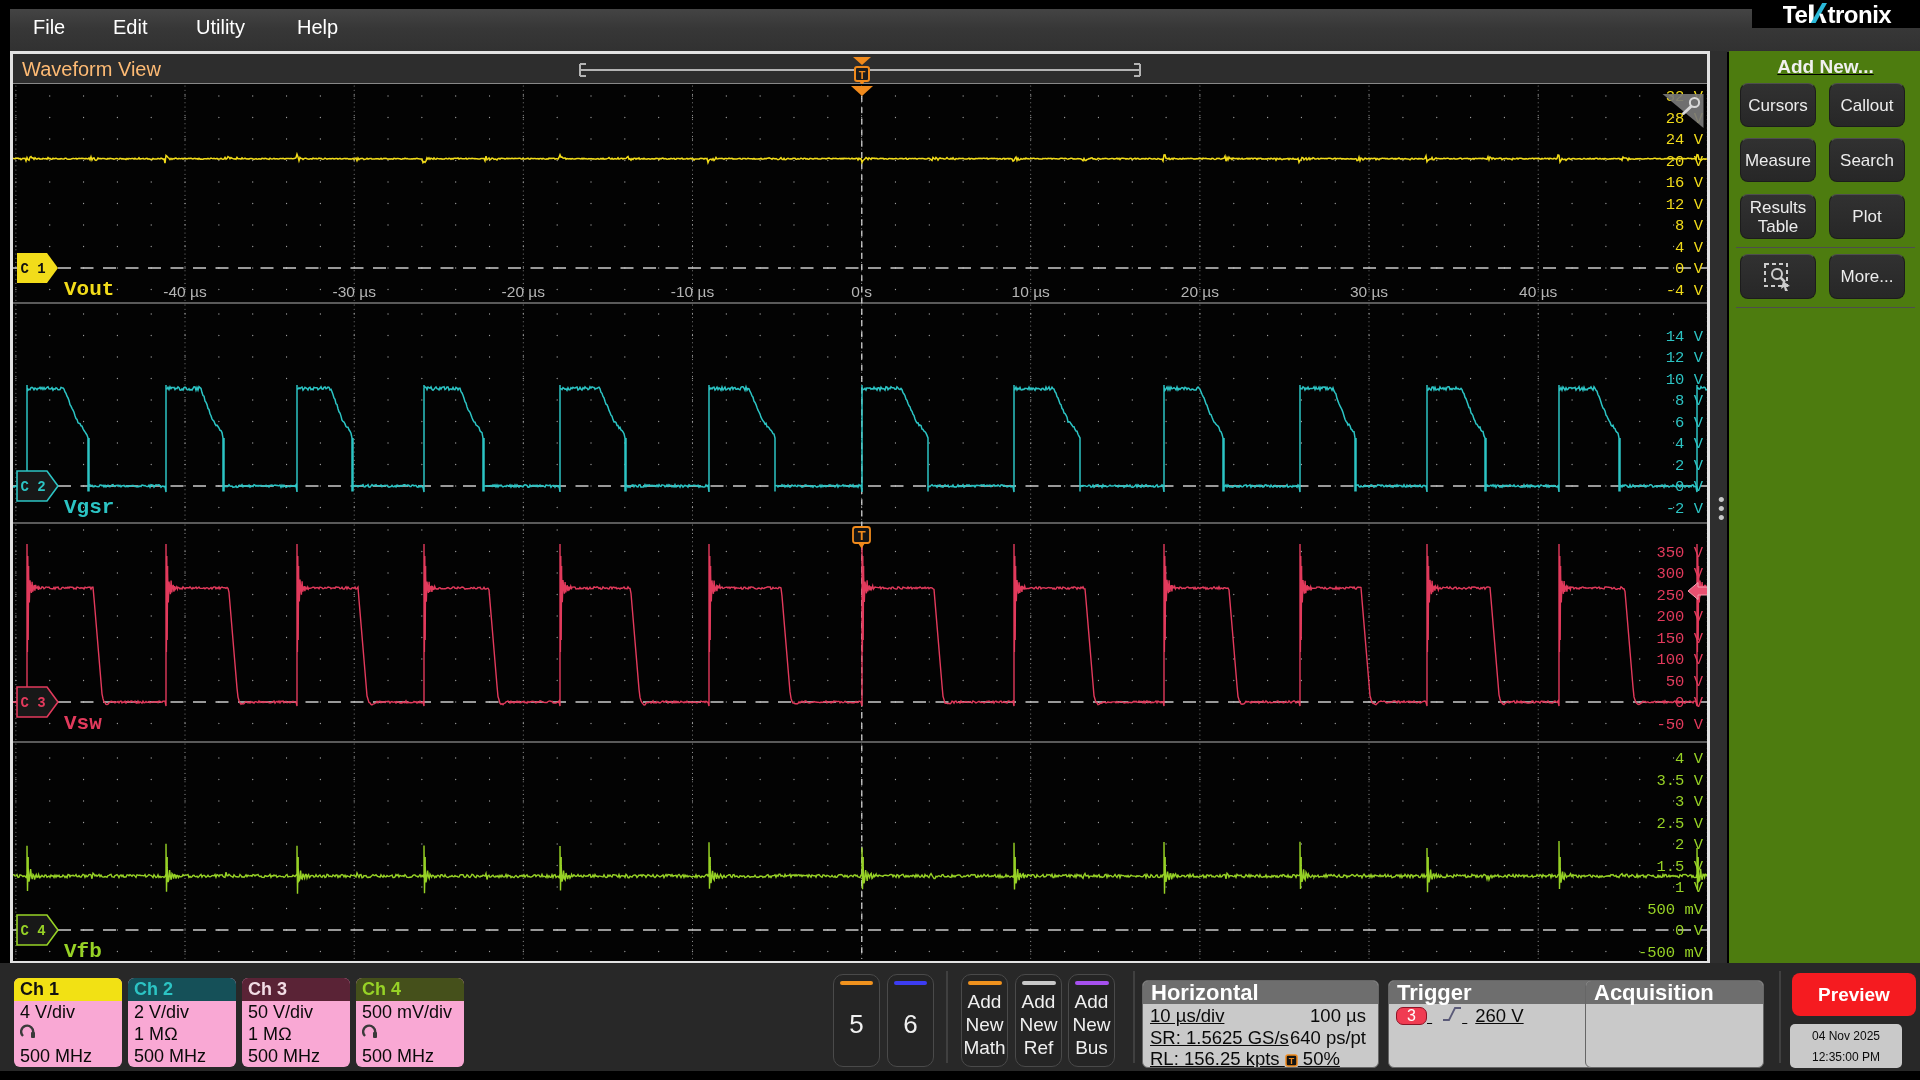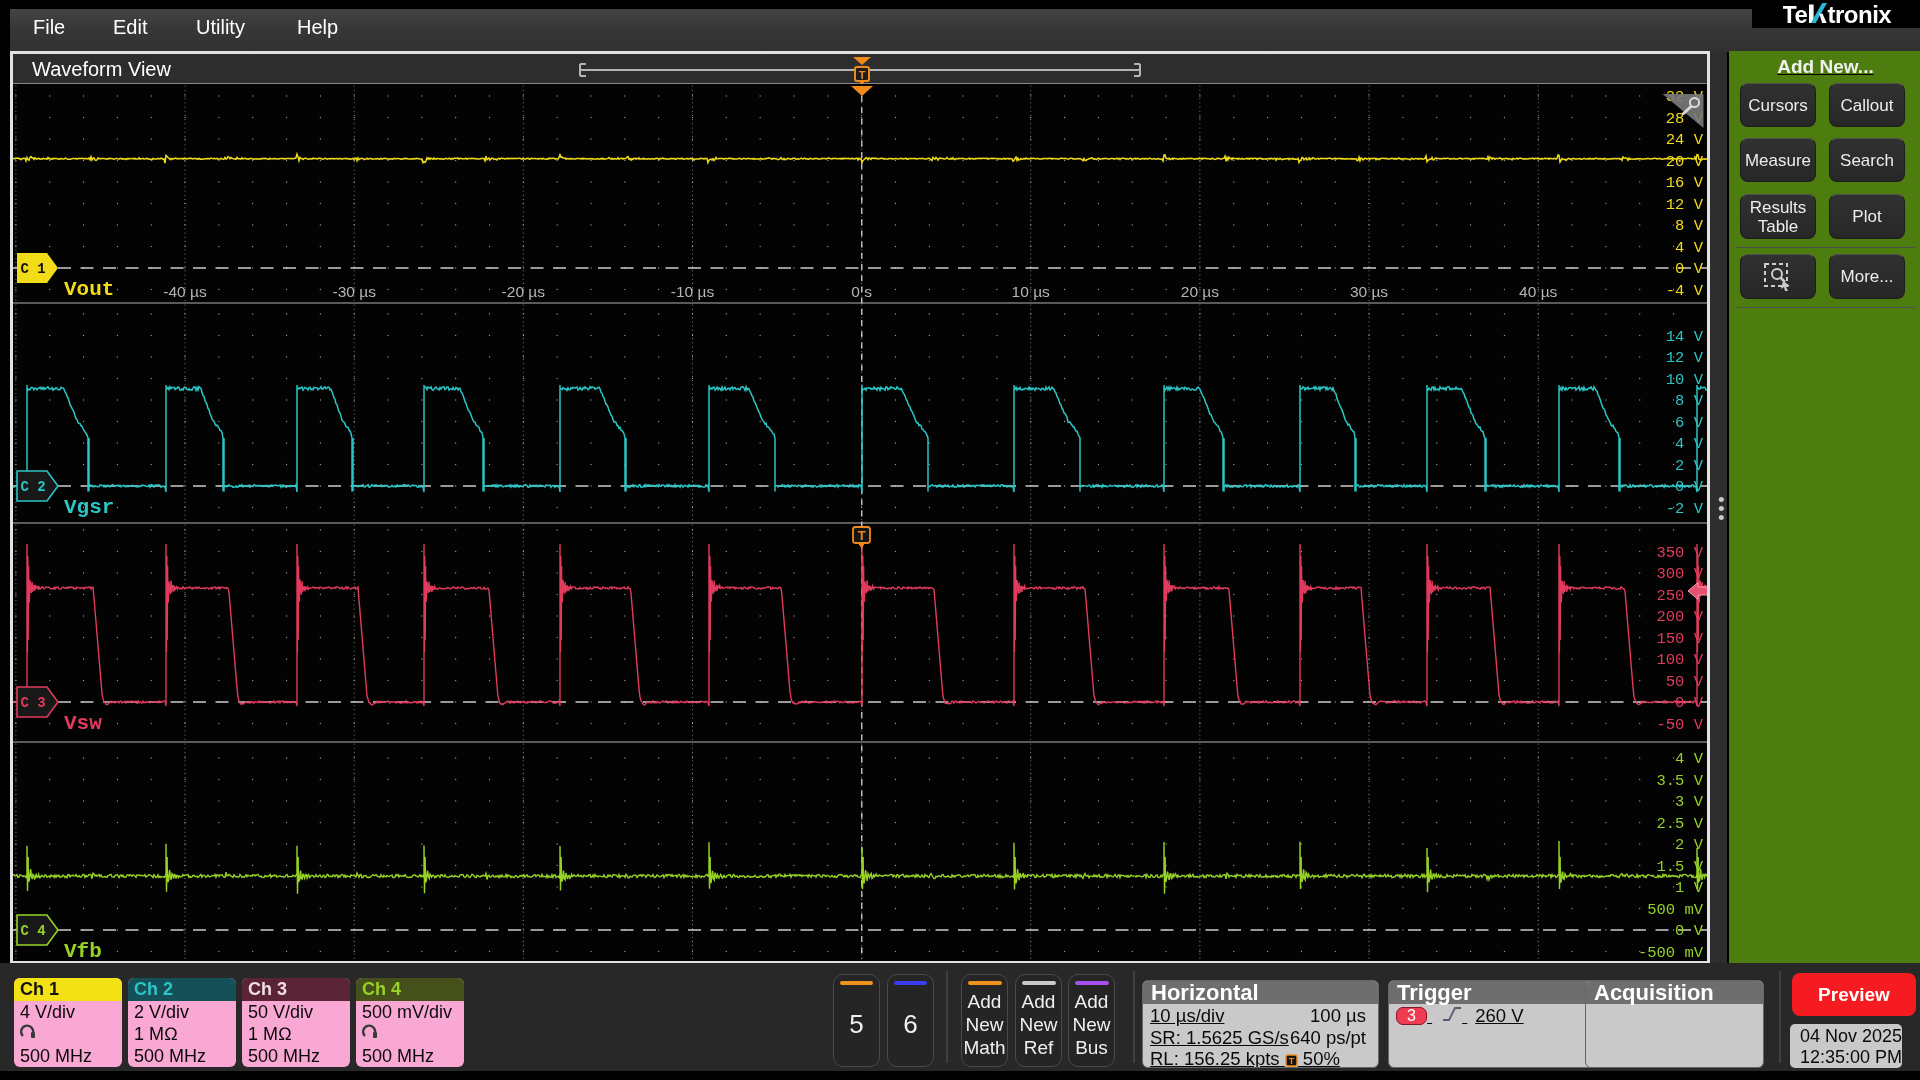--- a/index.html
+++ b/index.html
@@ -3,22 +3,22 @@
 * { margin:0; padding:0; box-sizing:border-box; }
 html,body { width:1920px; height:1080px; background:#000; overflow:hidden;
   font-family:"Liberation Sans", sans-serif; }
 .abs { position:absolute; }
 #menubar { left:10px; top:9px; width:1910px; height:43px;
   background:linear-gradient(#444444,#373737 45%,#313131); }
 .mitem { position:absolute; top:16px; color:#fff; font-size:20px; }
 #logoblk { left:1752px; top:0; width:168px; height:28px; background:#000; }
 #wfv { left:10px; top:51px; width:1700px; height:912px; background:#040404;
   border:3px solid #e2e2e2; border-top-width:3px; }
-#wfvtitle { left:0; top:0; width:100%; height:30px; background:#2d2d2d; color:#ffffff;
-  font-size:20px; line-height:30px; padding-left:19px; position:absolute; border-bottom:1px solid #888; }
+#wfvtitle { left:0; top:0; width:100%; height:30px; background:#2d2d2d; color:#fdba74;
+  font-size:20px; line-height:30px; padding-left:9px; position:absolute; border-bottom:1px solid #888; }
 #scrollline { position:absolute; width:590px; height:32px; }
 #plotwrap { position:absolute; left:0px; top:30px; }
 .sl { font-family:"Liberation Mono", monospace; font-size:15.5px; text-anchor:end; }
 .tl { font-size:15.5px; fill:#b4b4b4; text-anchor:middle; }
 .bt { font-family:"Liberation Mono", monospace; font-size:14px; font-weight:bold; text-anchor:middle; }
 .nm { font-family:"Liberation Mono", monospace; font-size:21px; font-weight:bold; }
 .tt { font-size:13px; font-weight:bold; text-anchor:middle; font-family:"Liberation Sans",sans-serif; }
 .gv { stroke:#909090; stroke-width:1.1; stroke-dasharray:0 4.2; stroke-linecap:round; }
 .gh { stroke:#9a9a9a; stroke-width:1.3; stroke-dasharray:0 33.83; stroke-linecap:round; }
 #rstrip { left:1710px; top:51px; width:17px; height:912px; background:#2e2e2e; }
@@ -41,21 +41,21 @@
 .cbar { position:absolute; left:6px; top:6px; height:4px; border-radius:2px; }
 .vsep { position:absolute; top:8px; width:2px; height:92px; background:#404040; }
 .panel { position:absolute; top:17px; border-radius:6px; overflow:hidden; background:#c9c9c9;
   border:1px solid #666; }
 .phead { background:#6e6e6e; color:#fff; font-size:22px; font-weight:bold; height:23px;
   line-height:23px; padding-left:8px; }
 .pbody { color:#0a0a0a; font-size:18.5px; line-height:21.5px; padding:1px 12px 0 7px;text-decoration:underline; }
 #preview { position:absolute; left:1792px; top:10px; width:124px; height:43px; background:#f51b20;
   border-radius:8px; color:#fff; font-weight:bold; font-size:19px; text-align:center; line-height:43px; }
 #datebox { position:absolute; left:1790px; top:61px; width:112px; height:44px; background:#c9c9c9;
-  border-radius:5px; color:#0a0a0a; font-size:18px; text-align:right; line-height:21px; padding-top:2px; }
+  border-radius:5px; color:#0a0a0a; font-size:12px; text-align:center; line-height:21px; padding-top:2px; }
 </style></head>
 <body>
 <div class="abs" id="menubar"></div>
 <div class="mitem" style="left:33px">File</div>
 <div class="mitem" style="left:113px">Edit</div>
 <div class="mitem" style="left:196px">Utility</div>
 <div class="mitem" style="left:297px">Help</div>
 <div class="abs" id="logoblk"></div>
 <div class="abs" style="left:1783px;top:2px"><svg width="125" height="26" viewBox="0 0 125 26">
 <text x="-1" y="21" font-family="Liberation Sans, sans-serif" font-size="24" font-weight="bold" fill="#fff" letter-spacing="-0.5">Te</text>

